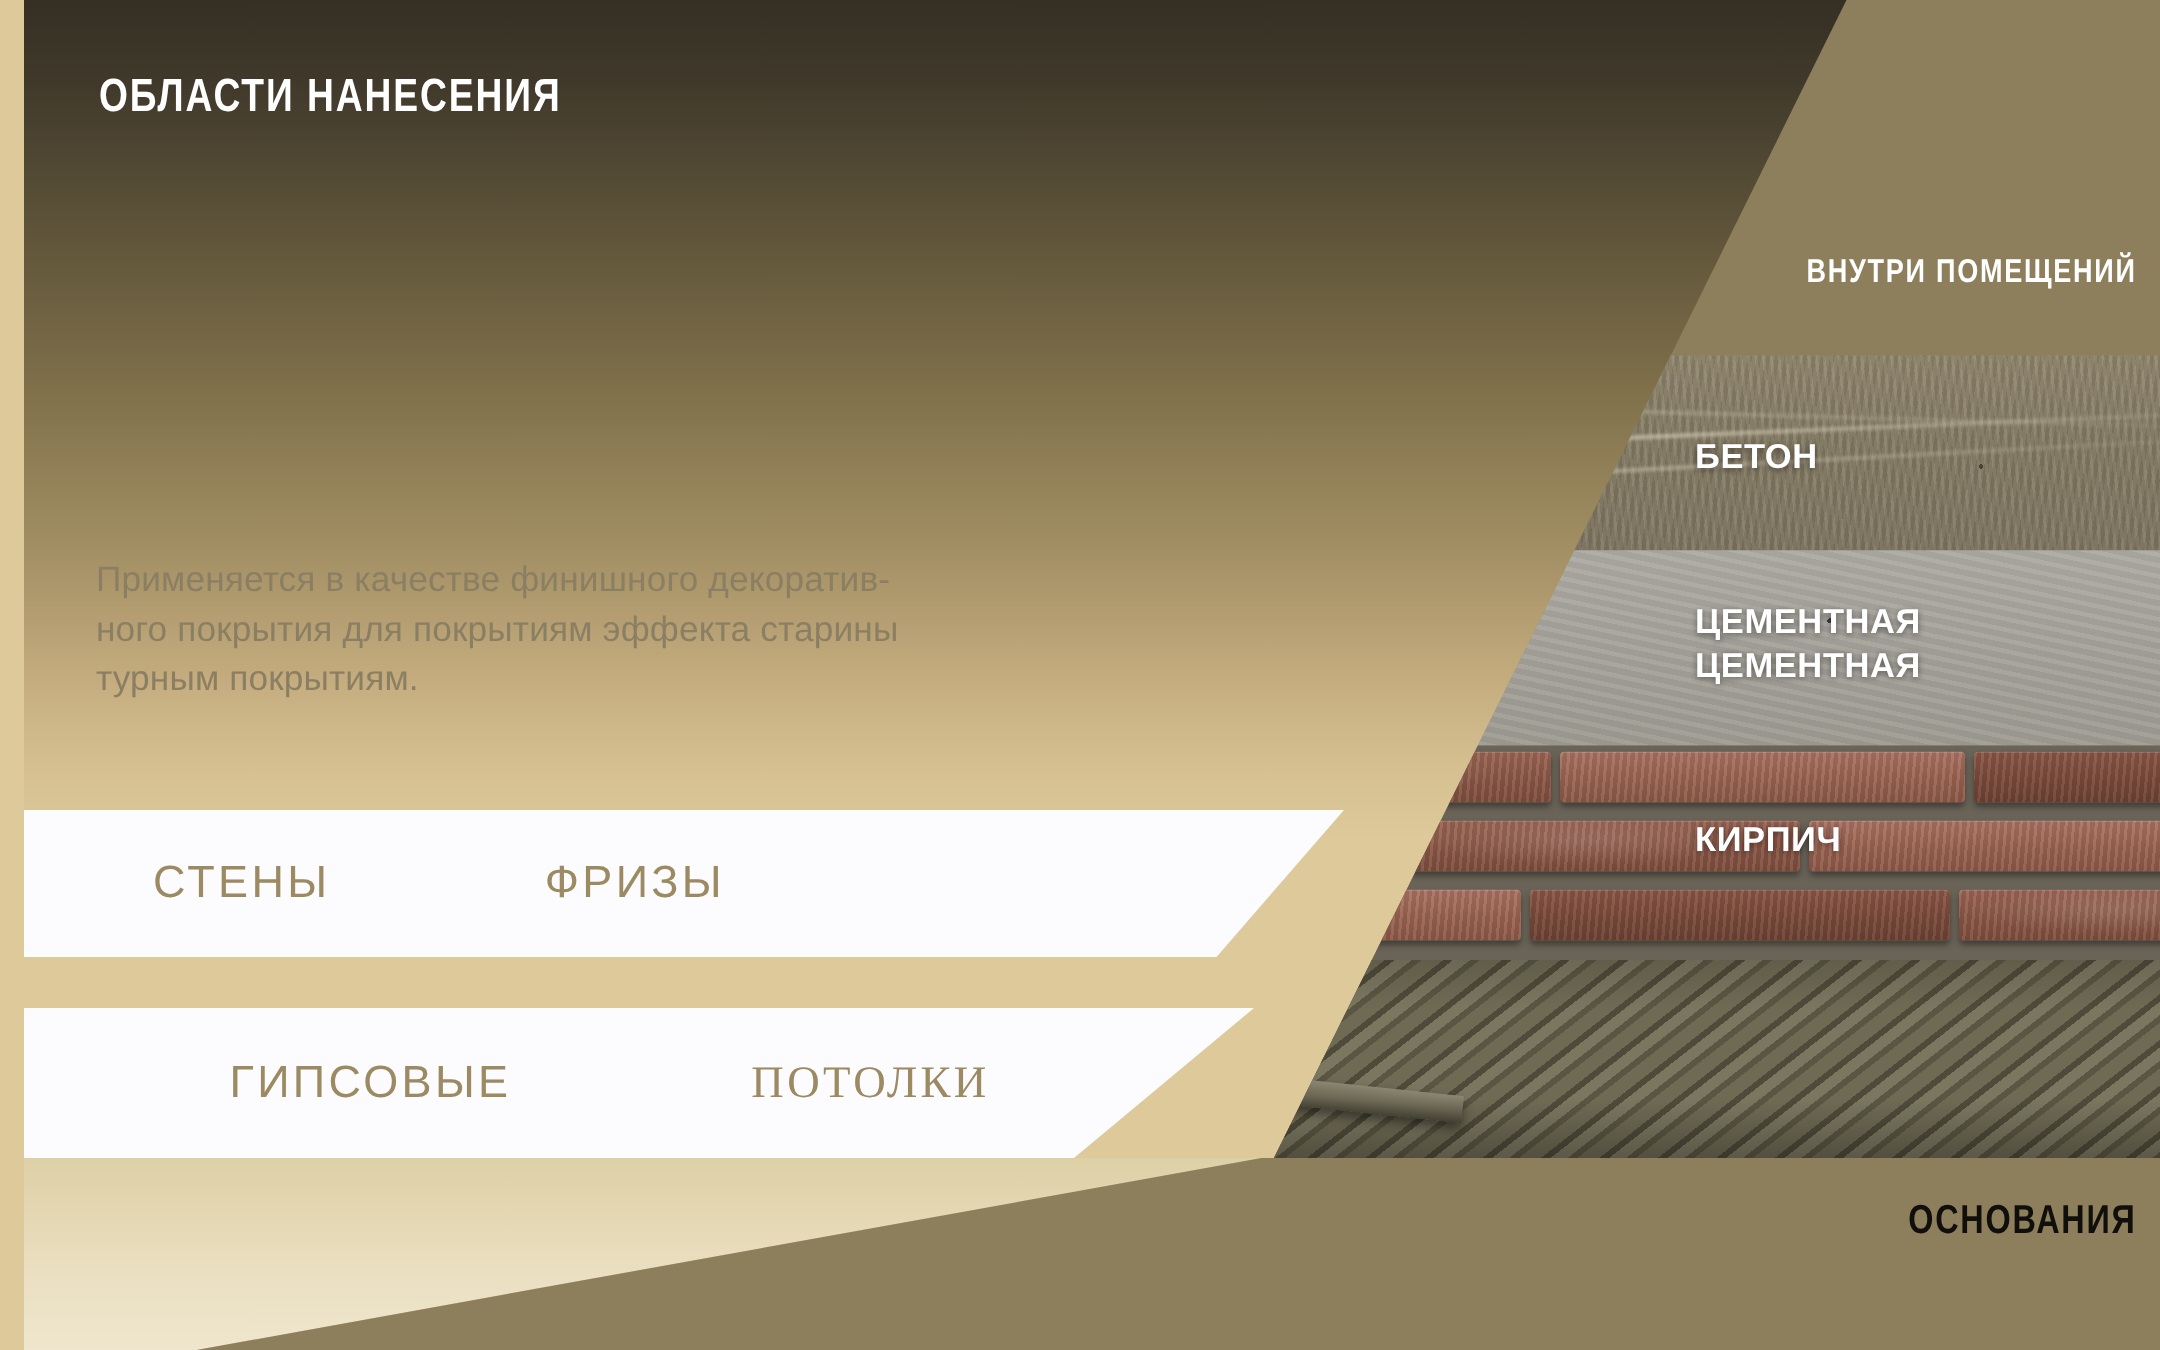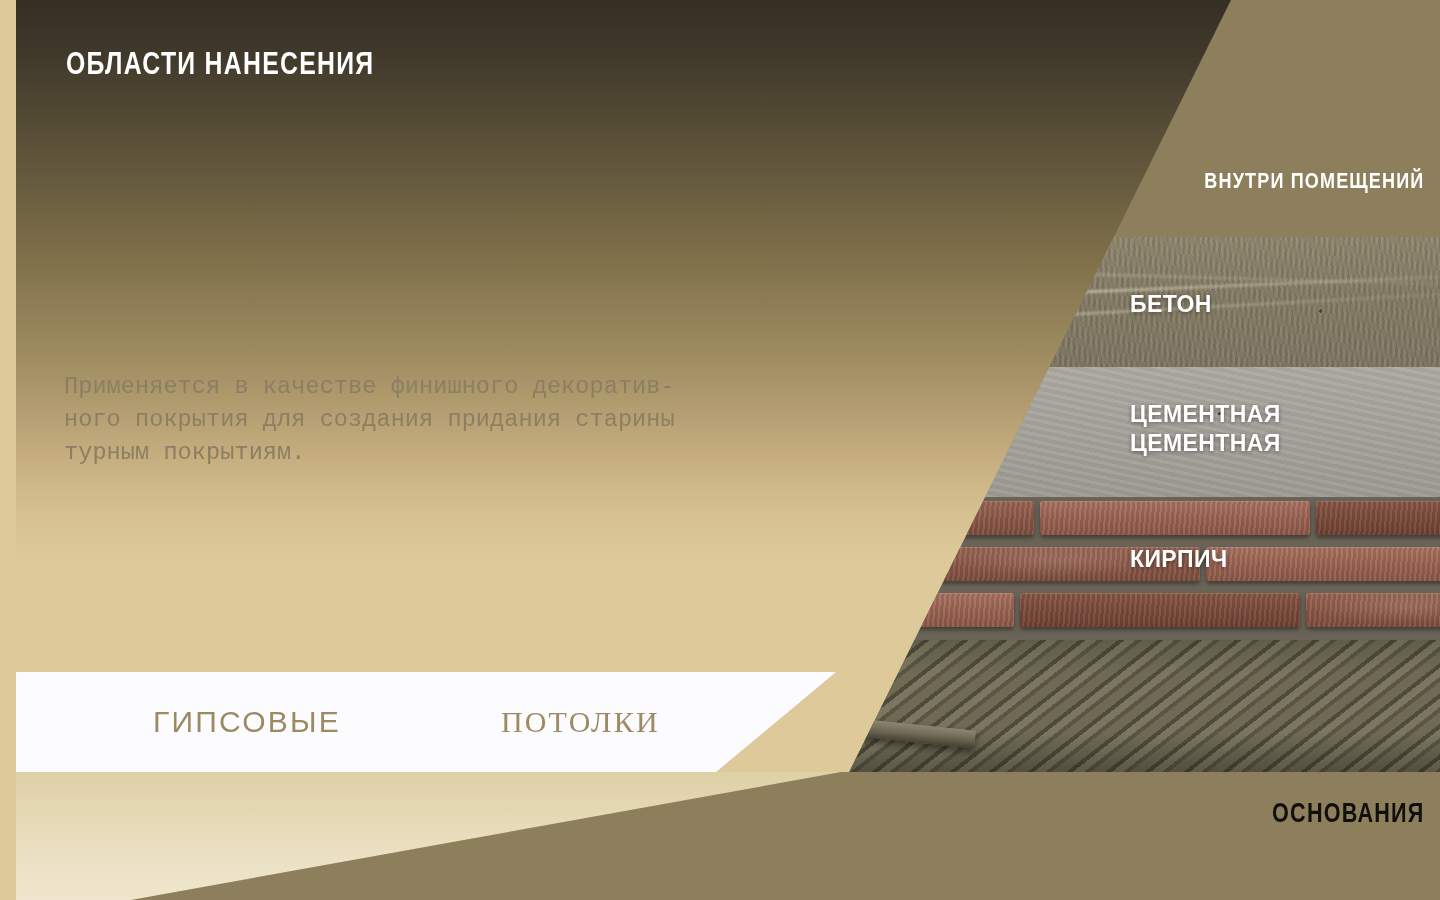--- a/index.html
+++ b/index.html
@@ -148,21 +148,21 @@
     position:absolute; left:50px; top:46px;
     color:#ffffff; font-size:31px; font-weight:bold;
     letter-spacing:1.6px; white-space:nowrap;
     transform:scaleX(.80); transform-origin:left center;
   }
   .body-copy{
     position:absolute; left:48px; top:370px; width:730px;
     color:#8b7f63; font-size:23.5px; line-height:33px;
     letter-spacing:.1px;
   }
-  .body-copy .ln{ display:block; white-space:nowrap;font-family:Liberation Mono, monospace; }
+  .body-copy .ln{ display:block; white-space:nowrap; }
 
   .lbl-indoor{
     position:absolute; right:32px; top:168px;
     color:#ffffff; font-size:22px; font-weight:bold;
     letter-spacing:1.4px; white-space:nowrap;
     transform:scaleX(.82); transform-origin:right center;
   }
   .lbl-base{
     position:absolute; right:32px; top:798px;
     color:#100f0c; font-size:27px; font-weight:bold;
@@ -259,24 +259,28 @@
     </div>
   </div>
 
   <div class="bottom-cream"></div>
   <div class="bottom-wedge"></div>
 
   <div class="title">ОБЛАСТИ НАНЕСЕНИЯ</div>
 
   <div class="body-copy">
     <span class="ln">Применяется в качестве финишного декоратив-</span>
-    <span class="ln">ного покрытия для создания придания старины</span>
+    <span class="ln">ного покрытия для покрытиям эффекта старины</span>
     <span class="ln">турным покрытиям.</span>
   </div>
 
+  <div class="band band-1">
+    <span class="band-label" style="margin-left:86px;">СТЕНЫ</span>
+    <span class="band-label" style="margin-left:143px;">ФРИЗЫ</span>
+  </div>
 
   <div class="band band-2">
     <span class="band-label" style="margin-left:137px;">ГИПСОВЫЕ</span>
     <span class="band-label" style="margin-left:160px;font-family:Liberation Serif, serif;">ПОТОЛКИ</span>
   </div>
 
   <div class="lbl-indoor">ВНУТРИ ПОМЕЩЕНИЙ</div>
   <div class="lbl-base">ОСНОВАНИЯ</div>
 
   <div class="tex-label tl-concrete">

